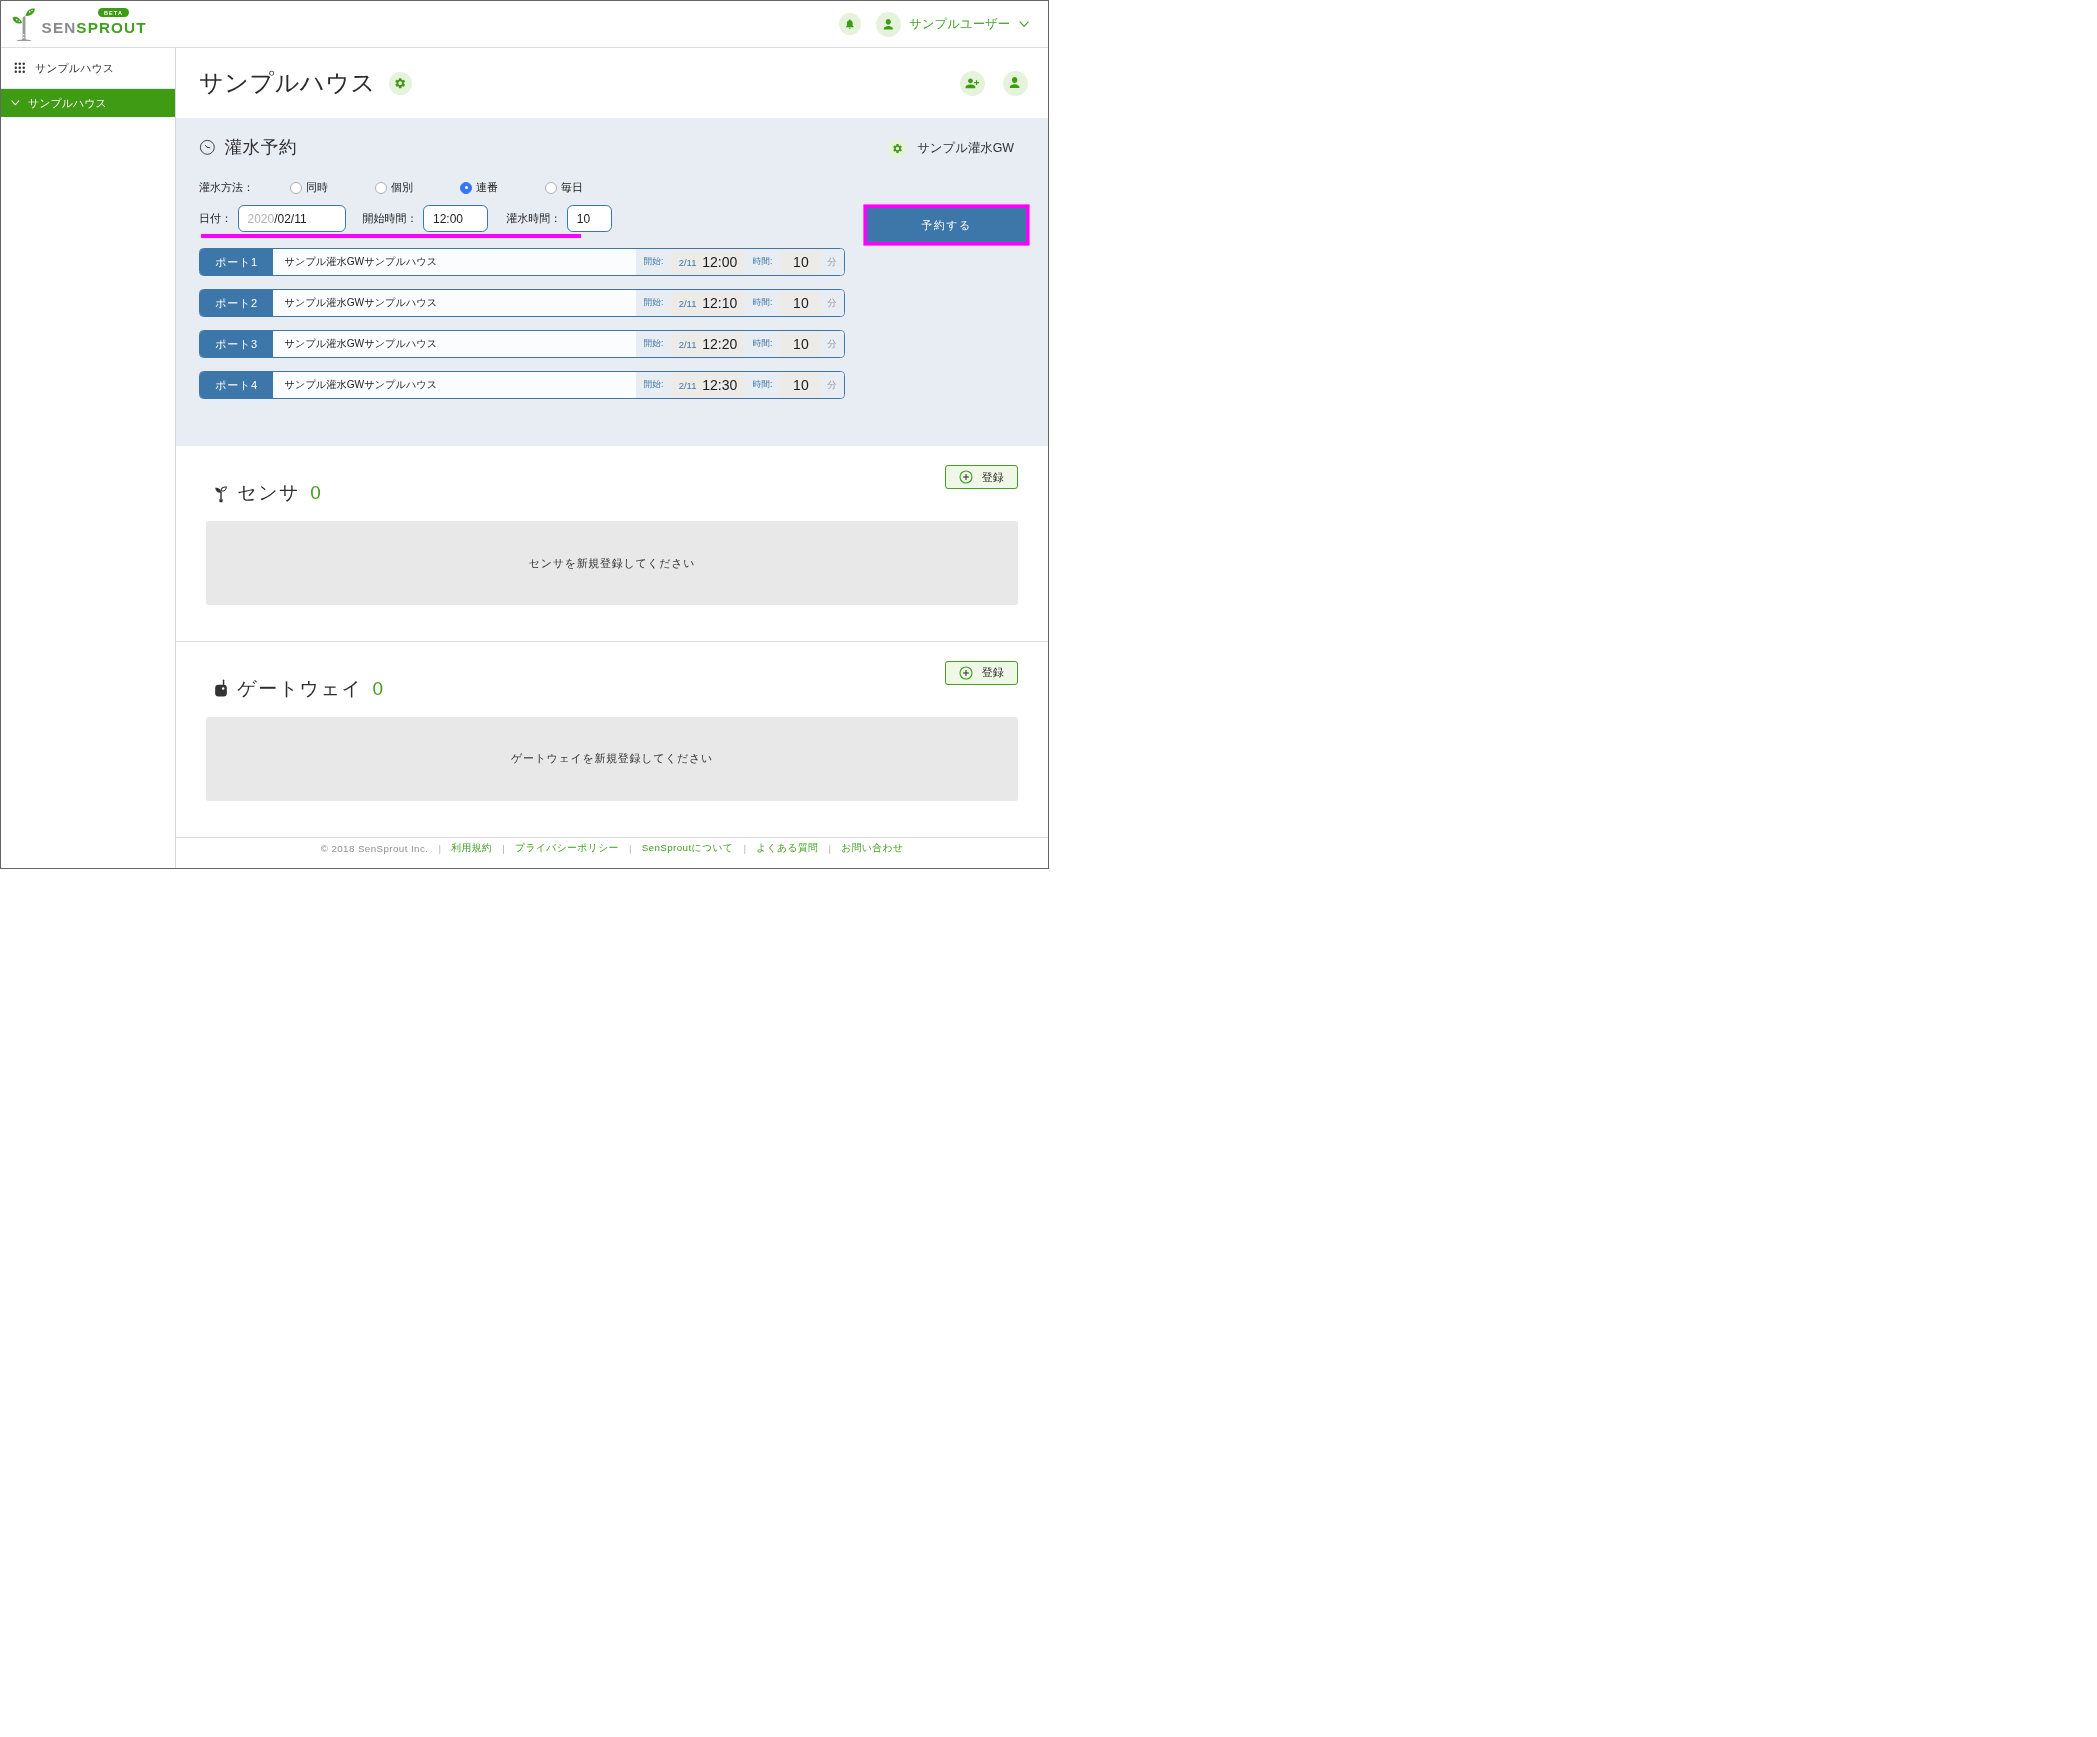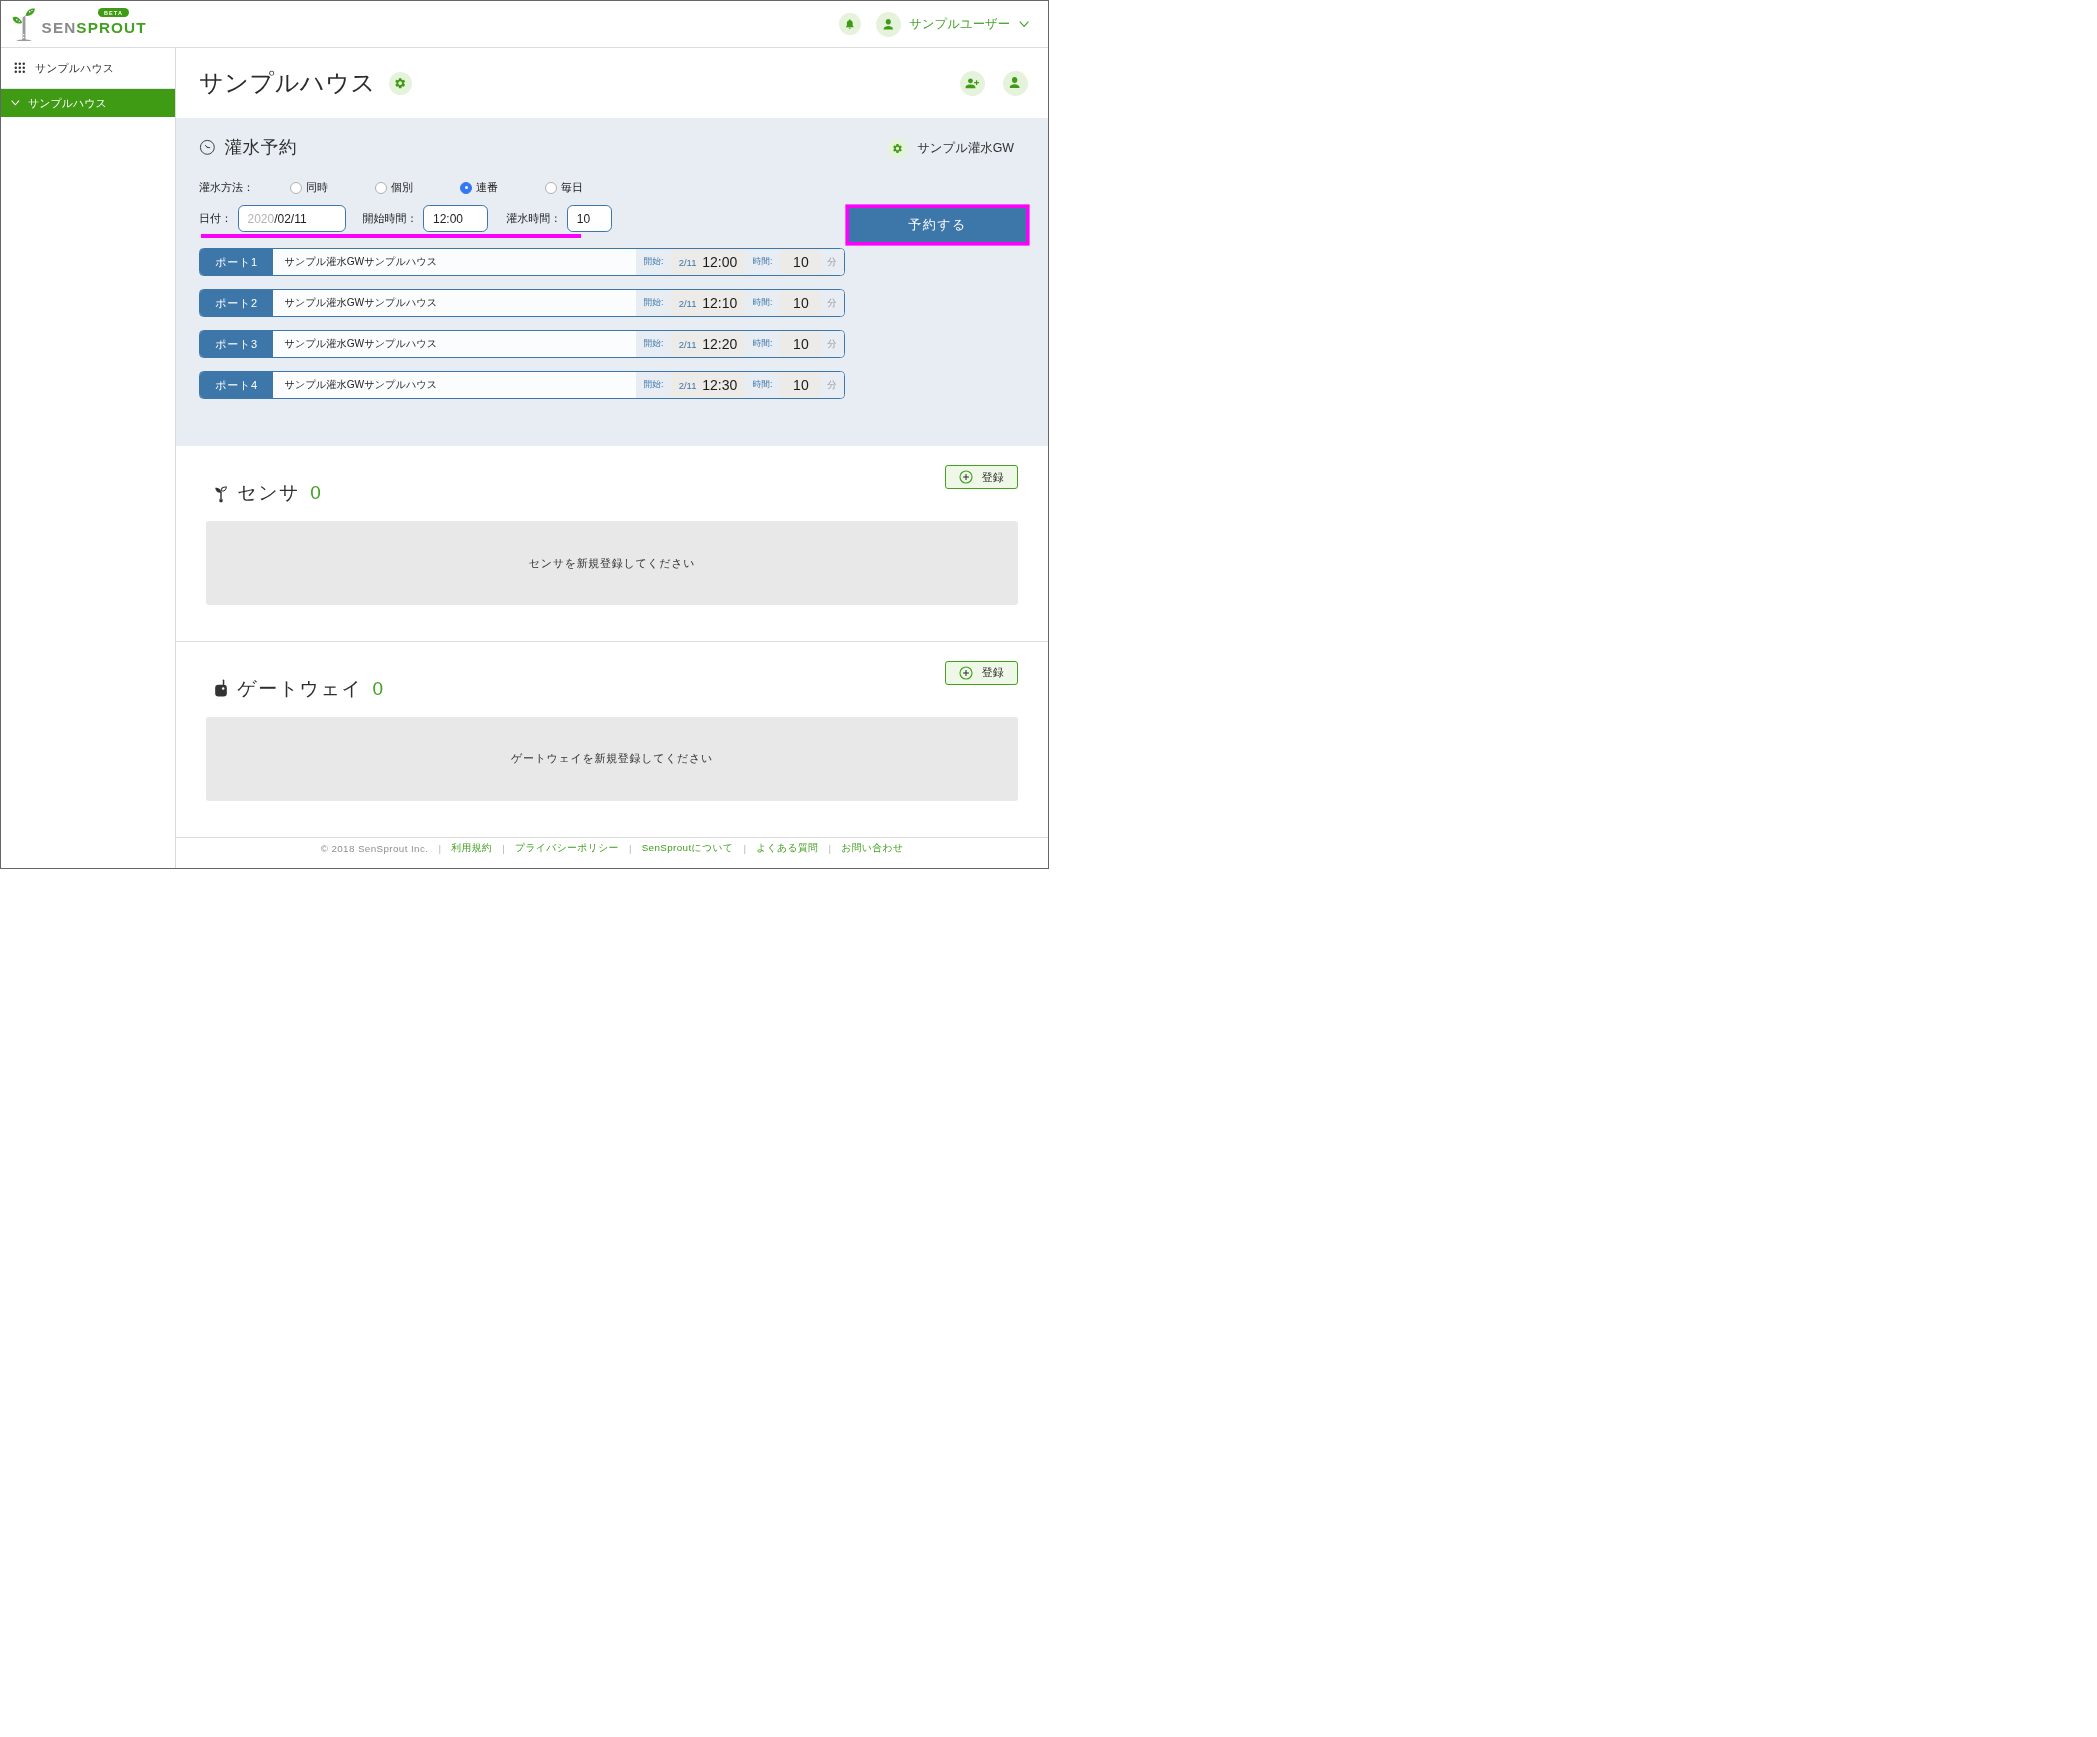--- a/index.html
+++ b/index.html
@@ -53,21 +53,21 @@
   .input-row { margin-top:8.7px; height:27px; display:flex; align-items:center; font-size:11px; color:#222; }
   .ibox { height:27px; background:#fff; border:1.1px solid #3d76a8; border-radius:5.8px; display:flex; align-items:center; padding:0 8.7px; font-size:12px; color:#222; cursor:text; }
   .ibox-date { width:108px; margin-left:5.8px; }
   .ibox-time { width:65px; margin-left:5.8px; }
   .ibox-dur  { width:45px; margin-left:5.8px; }
   .muted { color:#b3b3b3; }
   .lbl-start { margin-left:16.7px; }
   .lbl-dur { margin-left:18px; }
 
   .annotation-bar { position:absolute; left:25px; top:116px; width:380px; height:4.4px; background:#fb00fb; z-index:5; }
-  .reserve-btn { position:absolute; right:22px; top:90px; width:177px; height:34px; background:#3d76a8; color:#fff; font-size:13px; letter-spacing:1.5px; display:flex; align-items:center; justify-content:center; cursor:pointer; box-shadow:0 0 0 3.6px #fb00fb; border:none; font-family:Liberation Mono, monospace; }
+  .reserve-btn { position:absolute; right:22px; top:90px; width:159px; height:34px; background:#3d76a8; color:#fff; font-size:11px; letter-spacing:1.5px; display:flex; align-items:center; justify-content:center; cursor:pointer; box-shadow:0 0 0 3.6px #fb00fb; border:none; font-family:Liberation Mono, monospace; }
 
   .ports { margin-top:16px; display:flex; flex-direction:column; gap:13px; }
   .port-row { width:646px; height:28px; display:flex; border:0.7px solid #3d76a8; border-radius:4.4px; background:#fbfcfd; overflow:hidden; }
   .port-badge { width:73px; flex:0 0 73px; background:#3d76a8; color:#fff; font-size:11px; display:flex; align-items:center; justify-content:center; letter-spacing:0.7px; }
   .port-name { flex:1; display:flex; align-items:center; padding-left:11.6px; font-size:10.2px; color:#222; }
   .port-right { display:flex; align-items:stretch; background:#e8edf4; }
   .pr-label { display:flex; align-items:center; padding:0 8px; font-size:8.7px; color:#3d76a8; }
   .pr-block { display:flex; align-items:center; justify-content:center; gap:5.8px; background:#ecebe8; padding:0 7.3px; cursor:pointer; }
   .pr-date { font-size:9.5px; color:#3d76a8; }
   .pr-time { font-size:14px; color:#1b1b1b; }

